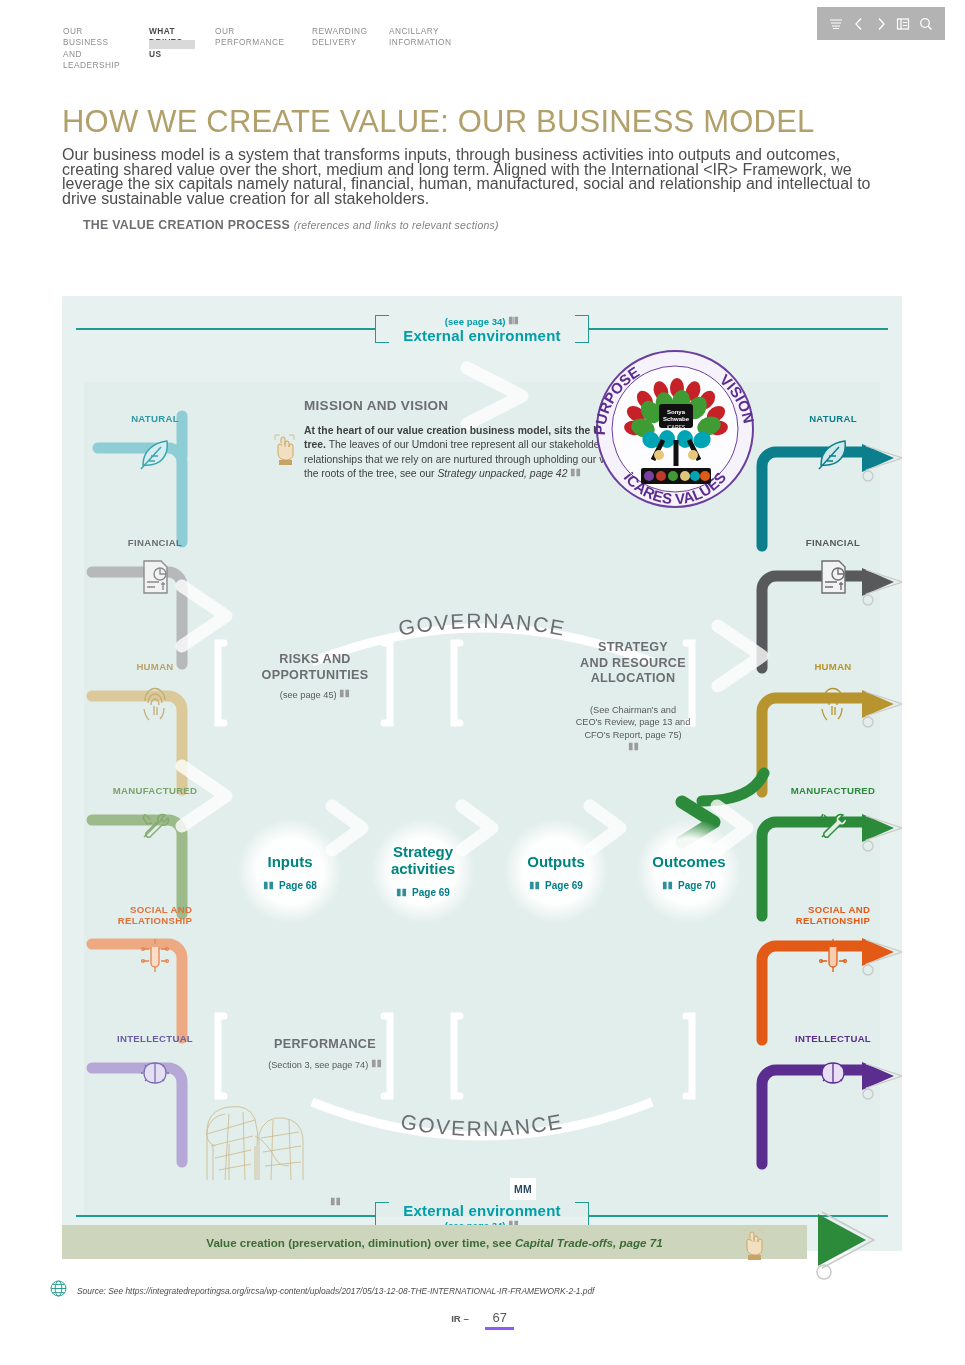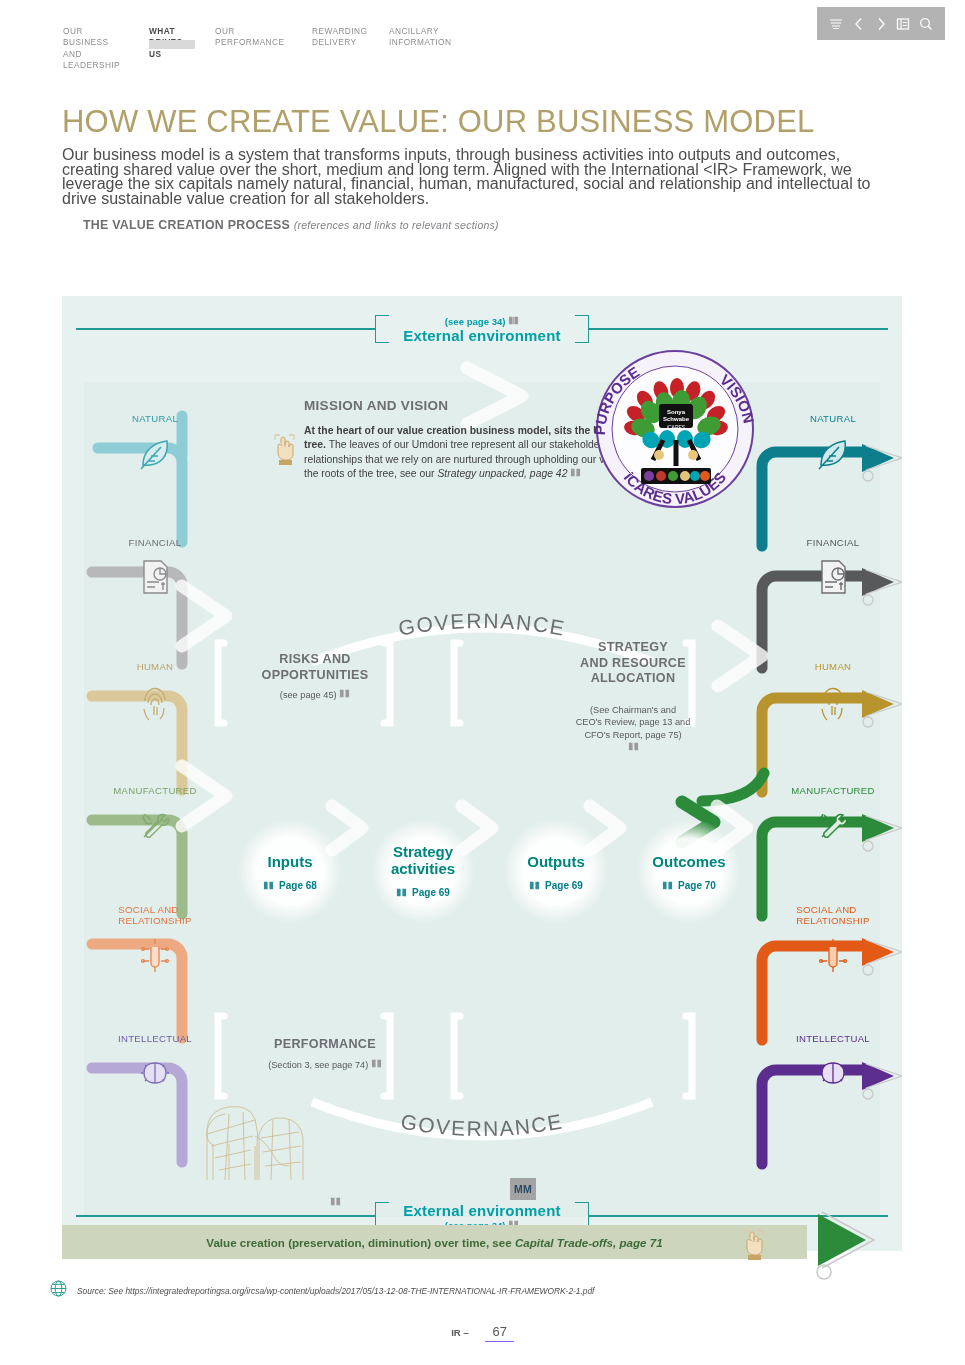--- a/index.html
+++ b/index.html
@@ -82,21 +82,21 @@
 
   
   .cap-col { position:absolute; top:86px; width:114px; }
   .cap-col.left { left:36px; }
   .cap-col.right { left:714px; }
   .cap {
     height:124px; position:relative;
     display:flex; flex-direction:column; align-items:center; justify-content:center;
   }
   .cap .cap-label {
-    font-size:9.6px; font-weight:normal; text-align:left;
+    font-size:9.6px; font-weight:bold; text-align:right;
     letter-spacing:.3px; line-height:11px; margin-bottom:7px;
   }
   .cap .cap-icon { width:40px; height:44px; }
   .cap .cap-icon svg { width:100%; height:100%; display:block; }
 
   
   .center-wrap { position:absolute; left:150px; top:86px; width:540px; height:835px; }
 
   .mission-title { position:absolute; left:92px; top:16px;
       font-size:13.5px; font-weight:bold; color:#6d6e71; letter-spacing:.3px;}
@@ -124,21 +124,21 @@
   .stage .st-label { position:relative; font-size:15px; font-weight:bold;
       color:#00857e; line-height:17px; padding-top:16px; }
   .stage .st-page { position:relative; margin-top:10px; font-size:10px;
       font-weight:bold; color:#007d86; display:flex; align-items:center;
       justify-content:center; gap:5px; }
 
   
   .note { position:absolute; font-size:11px; line-height:14.6px;
           font-weight:bold; color:#414042; }
   .mm-badge {
-    position:absolute; width:26px; height:22px; background:#a3a3a3;
+    position:absolute; width:26px; height:22px; background:#ffffff;
     color:#2b4a66; font-size:10.5px; font-weight:bold;
     display:flex; align-items:center; justify-content:center; letter-spacing:.3px;
   }
 
   
   .value-bar {
     position:absolute; left:62px; top:1225px; width:745px; height:34px;
     background:#cdd6bd; display:flex; align-items:center; justify-content:center;
   }
   .value-bar .txt { font-size:11.6px; font-weight:bold; color:#3d6b37; }
@@ -147,22 +147,22 @@
 
   .source {
     position:absolute; left:50px; top:1272px; display:flex; align-items:center; gap:10px;margin-top:8px;
   }
   .source .txt { font-size:8.4px; font-style:italic; color:#4d4d4f; }
 
   .pagefoot {
     position:absolute; left:0; top:1310px; width:965px; text-align:center;
     font-size:9.6px; color:#58595b; font-weight:bold;
   }
-  .pagefoot .num { font-weight:normal; font-size:13px; border-bottom:1px solid #8b5cf6;
-      padding:0 7px 2px 7px; margin-left:14px; display:inline-block;margin-top:14px; }
+  .pagefoot .num { font-weight:normal; font-size:13px; border-bottom:3px solid #8b5cf6;
+      padding:0 7px 2px 7px; margin-left:14px; display:inline-block; }
 
   .book { display:inline-block; width:11px; height:11px; vertical-align:-1px; }
   .book svg{display:block;width:100%;height:100%}
 
   .hand { position:absolute; width:26px; height:34px; }
   .tree-logo { position:absolute; left:585px; top:300px; width:180px; height:170px; }
 </style>
 </head>
 <body>
 

